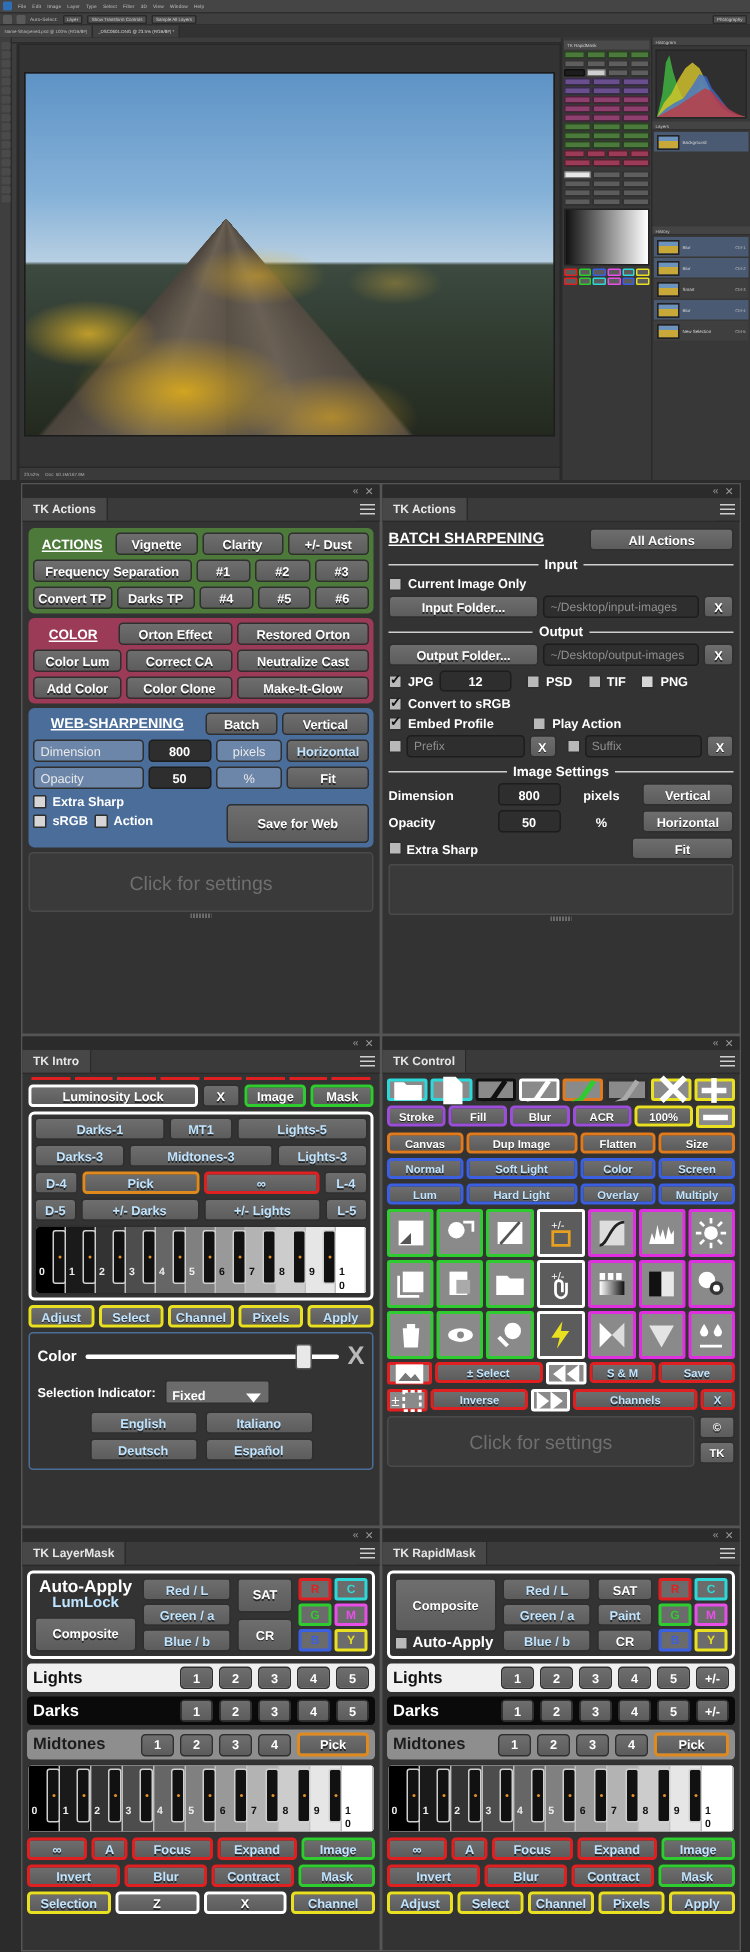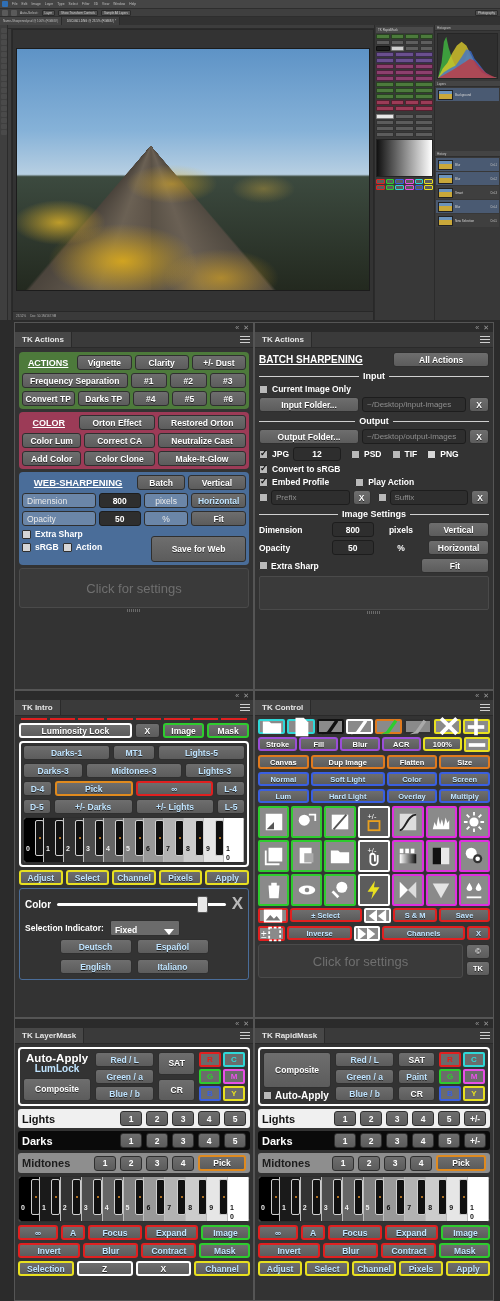--- a/index.html
+++ b/index.html
@@ -682,27 +682,27 @@
           </span>
         <span style="color:#b9b9b9;font-size:17px;font-weight:bold">X</span>
       </div>
       <div style="display:flex;align-items:center;gap:6px;margin-top:6px">
         <span class="lbl">Selection Indicator:</span>
         <span class="select">
           <span>Fixed</span>
           <span class="cv"></span>
         </span>
       </div>
+      <div style="display:flex;gap:5px;margin-top:5px;justify-content:center">
+        <span class="btn blue-txt" style="flex:0 0 72px">English</span>
+        <span class="btn blue-txt" style="flex:0 0 72px">Italiano</span>
+      </div>
       <div style="display:flex;gap:5px;margin-top:3px;justify-content:center">
         <span class="btn blue-txt" style="flex:0 0 72px">Deutsch</span>
         <span class="btn blue-txt" style="flex:0 0 72px">Español</span>
-      </div>
-      <div style="display:flex;gap:5px;margin-top:5px;justify-content:center">
-        <span class="btn blue-txt" style="flex:0 0 72px">English</span>
-        <span class="btn blue-txt" style="flex:0 0 72px">Italiano</span>
       </div>
     </div>
   </div>
 </div>
 
 <div class="tkpanel" style="left:254px; top:690px; width:240px; height:328px;">
   <div class="tkp-topbar">
     <span>«</span>
     <span>✕</span>
   </div>

